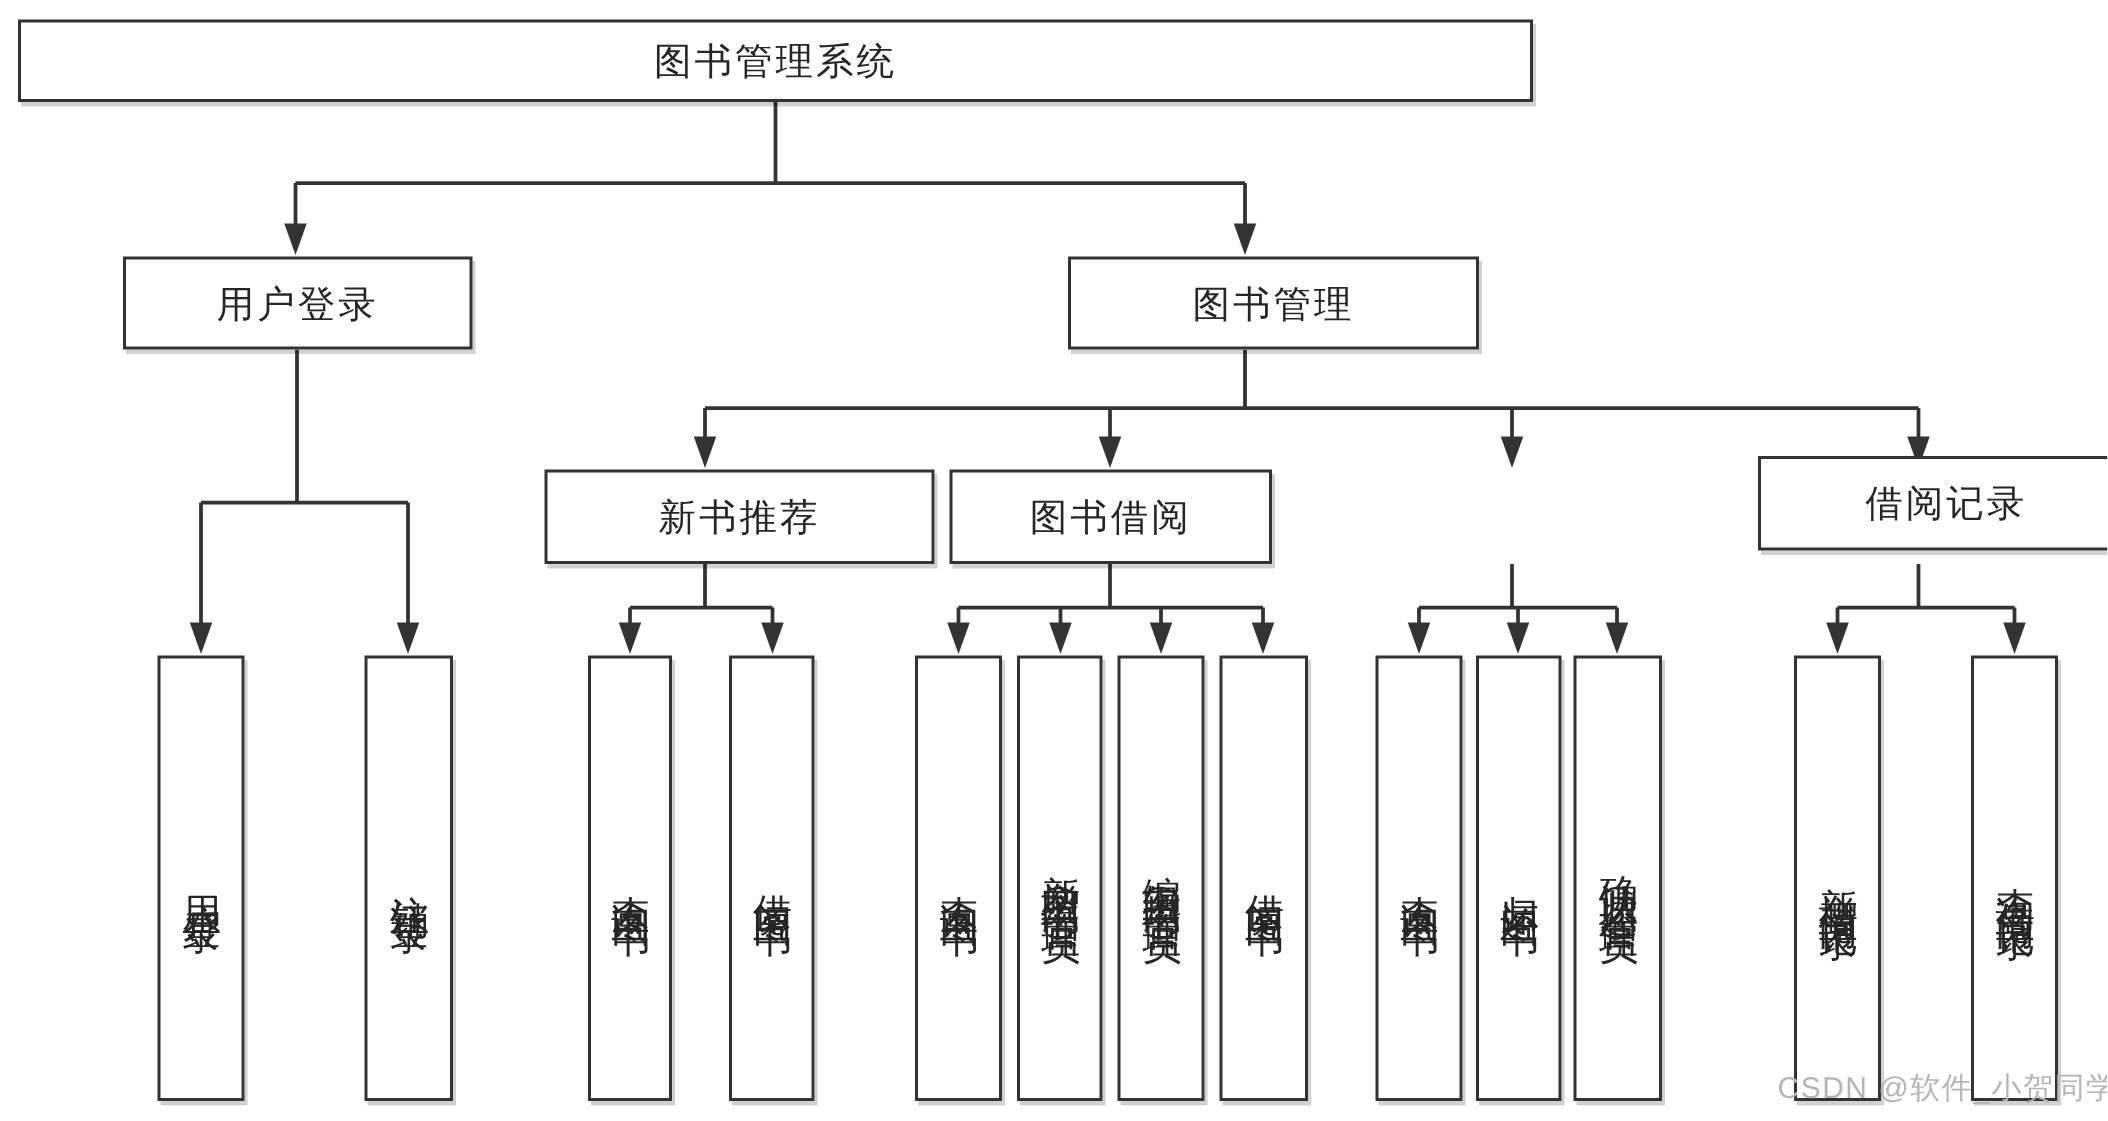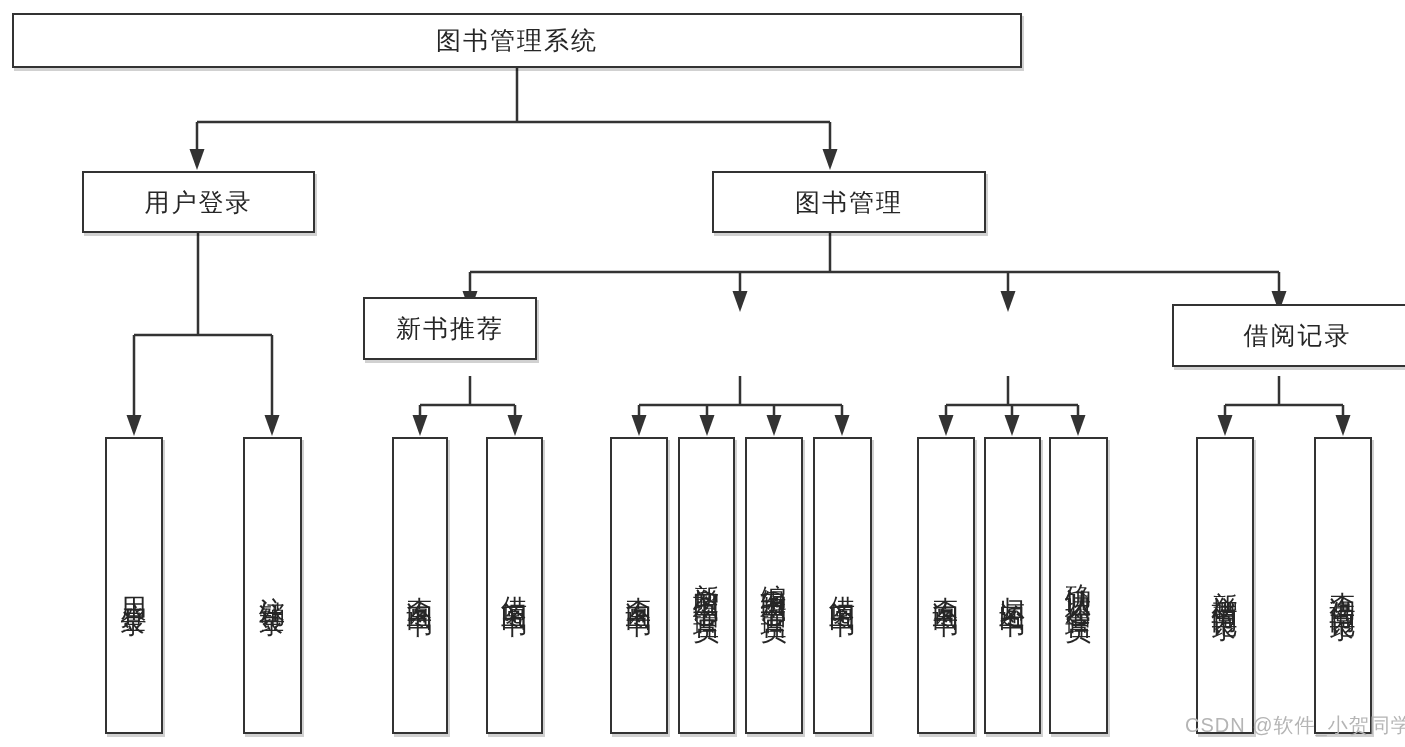--- a/index.html
+++ b/index.html
@@ -26,20 +26,21 @@
     position: absolute;
     box-sizing: border-box;
     background: #ffffff;
     border: 2px solid #333333;
     box-shadow: 2px 3px 0 rgba(0,0,0,0.18);
     display: flex;
     align-items: center;
     justify-content: center;
     color: #262626;
     z-index: 2;
+    font-family: Liberation Serif, serif;
   }
   .hbox span {
     font-size: 25px;
     letter-spacing: 2px;
     white-space: nowrap;
   }
   .vbox .vtext {
     writing-mode: vertical-rl;
     text-orientation: mixed;
     font-size: 26px;
@@ -110,22 +111,25 @@
     <span>图书管理系统</span>
   </div>
 
   <div class="node hbox" style="left:82px;top:171px;width:233px;height:62px">
     <span>用户登录</span>
   </div>
   <div class="node hbox" style="left:712px;top:171px;width:274px;height:62px">
     <span>图书管理</span>
   </div>
 
-  <div class="node hbox" style="left:363px;top:297px;width:174px;height:63px">
+  <div class="node hbox" style="left:363px;top:313px;width:260px;height:63px">
     <span>新书推荐</span>
+  </div>
+  <div class="node hbox" style="left:633px;top:313px;width:215px;height:63px">
+    <span>图书借阅</span>
   </div>
   <div class="node hbox" style="left:1172px;top:304px;width:251px;height:63px">
     <span>借阅记录</span>
   </div>
 
   <div class="node vbox" style="left:105px;top:437px;width:58px;height:297px">
     <span class="vtext">用户登录</span>
   </div>
   <div class="node vbox" style="left:243px;top:437px;width:59px;height:297px">
     <span class="vtext">注销登录</span>

